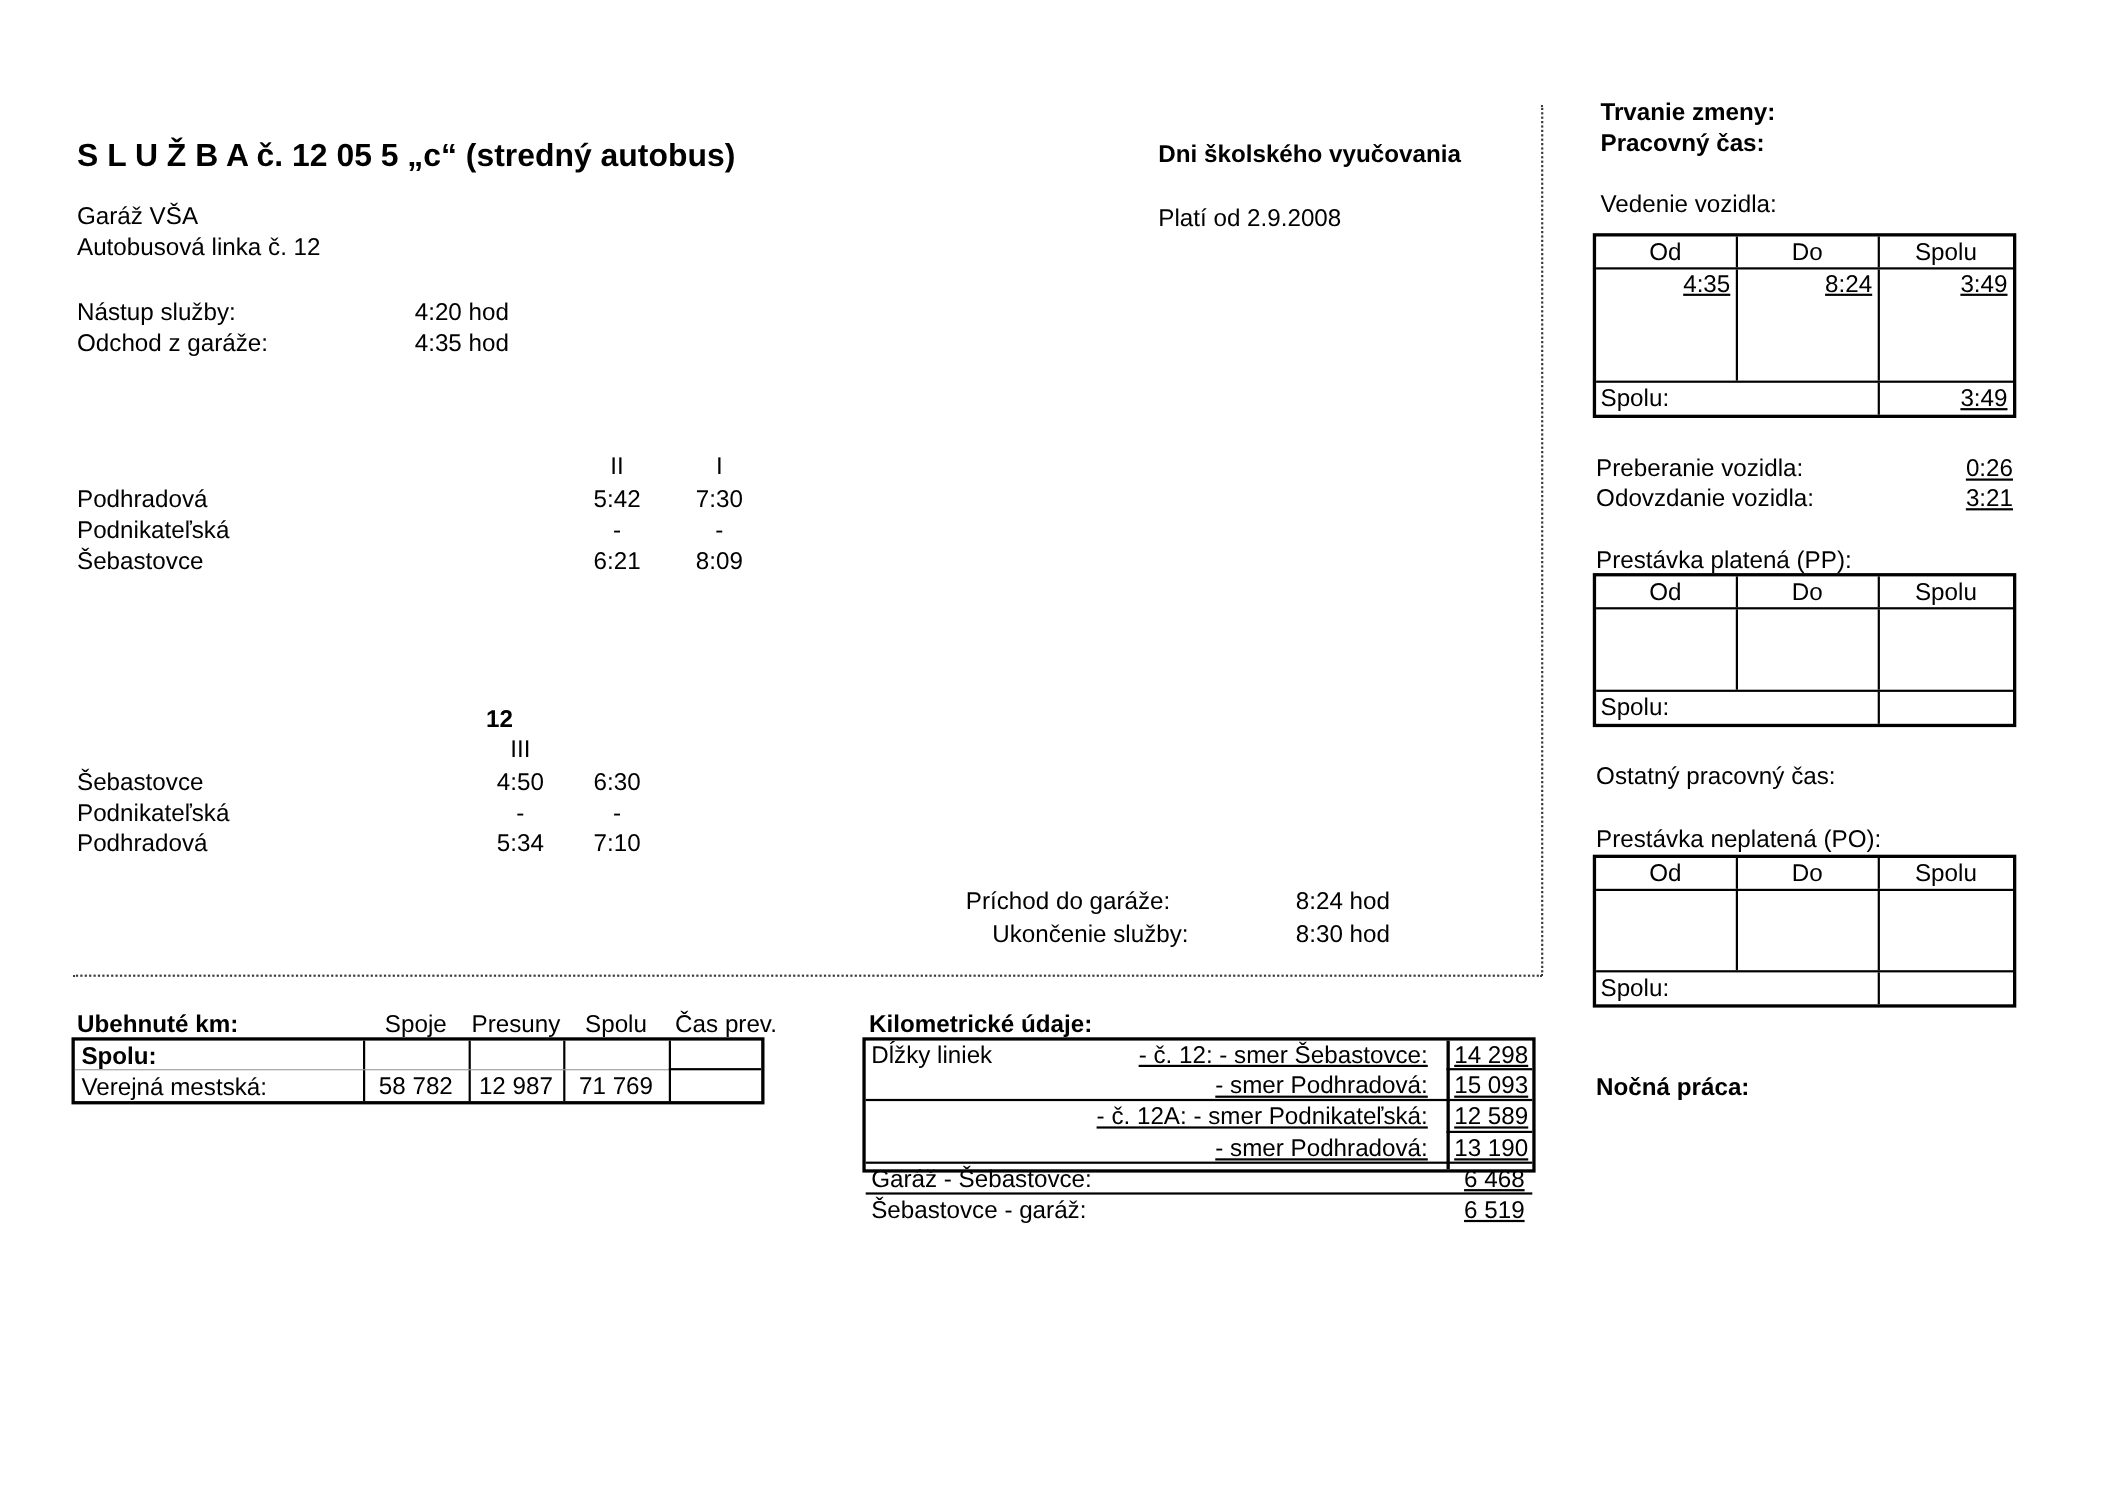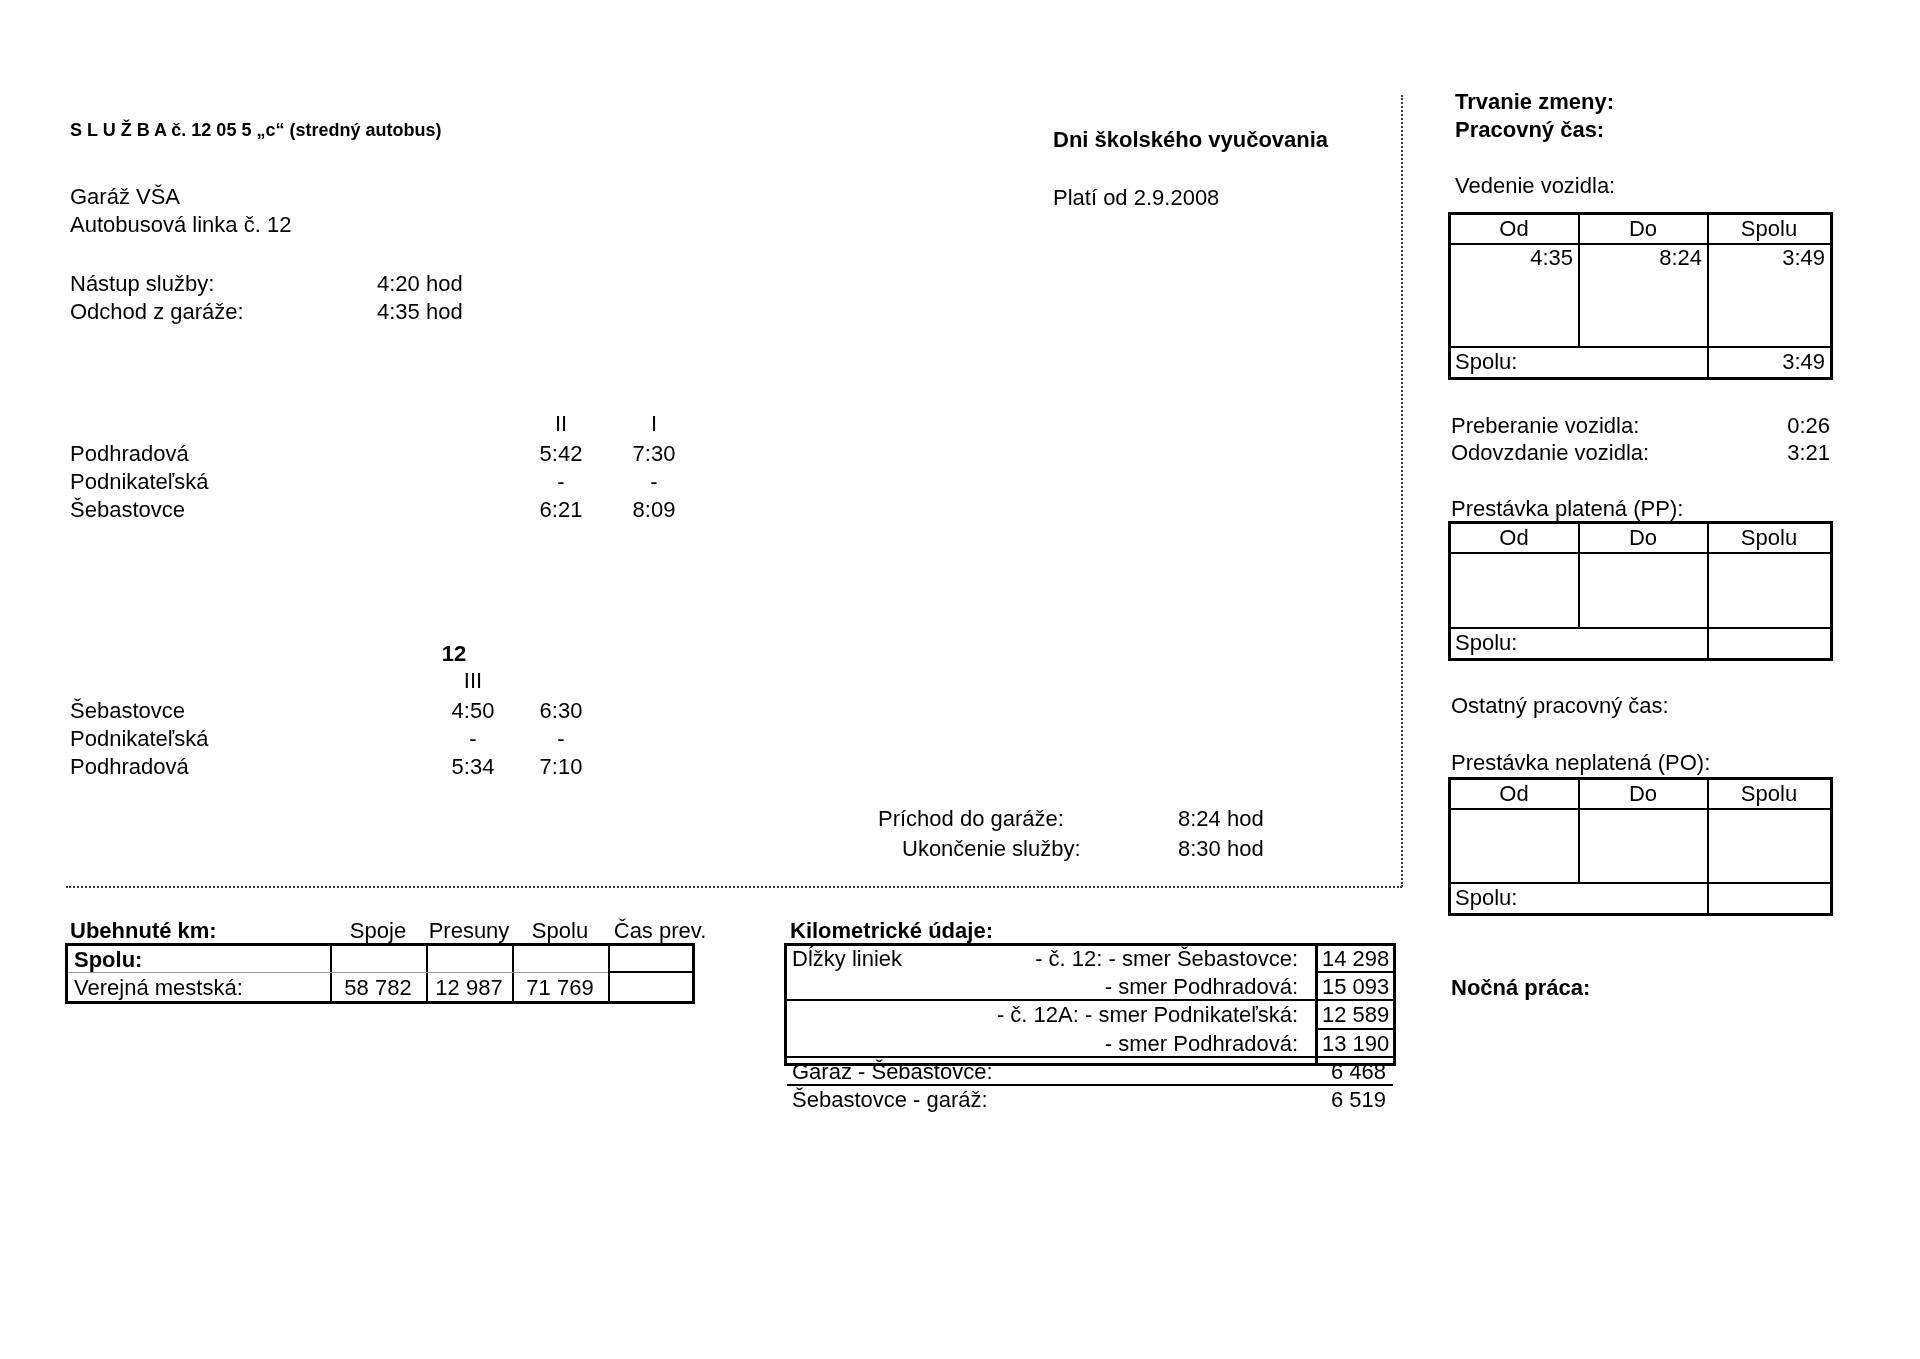--- a/index.html
+++ b/index.html
@@ -4,41 +4,41 @@
 <style>
   html,body{margin:0;padding:0;background:#ffffff;}
   .page{
     position:relative;width:1920px;height:1359px;background:#ffffff;
     font-family:"Liberation Sans","DejaVu Sans",sans-serif;
     font-size:22px;color:#000;overflow:hidden;
   }
   .t{position:absolute;white-space:nowrap;line-height:24px;}
   .b{font-weight:bold;}
   .c{transform:translateX(-50%);}
-  .r{text-align:right;}
+  .r{text-align:right;text-decoration:underline;}
   
   .rtable{position:absolute;left:1448px;width:385px;border:3px solid #000;box-sizing:border-box;display:flex;flex-direction:column;}
   .rt-head{height:28px;border-bottom:2px solid #000;position:relative;flex:none;}
   .rt-body{flex:1;position:relative;}
   .rt-foot{height:29px;border-top:2px solid #000;position:relative;flex:none;}
   .vline{position:absolute;top:0;bottom:0;width:2px;background:#000;}
   .cellc{position:absolute;top:1px;transform:translateX(-50%);}
   
   .btable{position:absolute;border:3px solid #000;box-sizing:border-box;}
   .dot-v{position:absolute;border-left:2px dotted #3c3c3c;width:0;}
   .dot-h{position:absolute;border-top:2px dotted #3c3c3c;height:0;}
   .hline{position:absolute;height:2px;background:#000;}
   .hline-thin{position:absolute;height:1px;background:#9a9a9a;}
 </style>
 </head>
 <body>
 
 <div class="page">
 
-  <div class="t b" style="left:70px;top:118px;font-size:18px">S L U Ž B A   č.   12 05 5  „c“  (stredný autobus)</div>
+  <div class="t b" style="left:70px;top:130px;font-size:29px">S L U Ž B A   č.   12 05 5  „c“  (stredný autobus)</div>
   <div class="t b" style="left:1053px;top:128px">Dni školského vyučovania</div>
   <div class="t" style="left:70px;top:185px">Garáž VŠA</div>
   <div class="t" style="left:1053px;top:186px">Platí od 2.9.2008</div>
   <div class="t" style="left:70px;top:213px">Autobusová linka č. 12</div>
 
   <div class="t" style="left:70px;top:272px">Nástup služby:</div>
   <div class="t" style="left:377px;top:272px">4:20 hod</div>
   <div class="t" style="left:70px;top:300px">Odchod z garáže:</div>
   <div class="t" style="left:377px;top:300px">4:35 hod</div>
 

